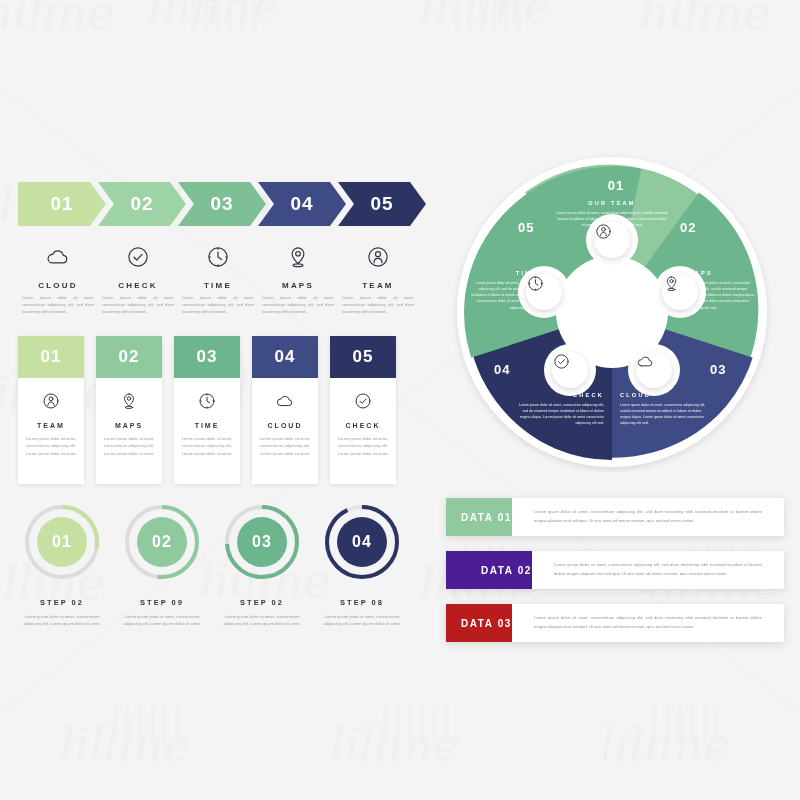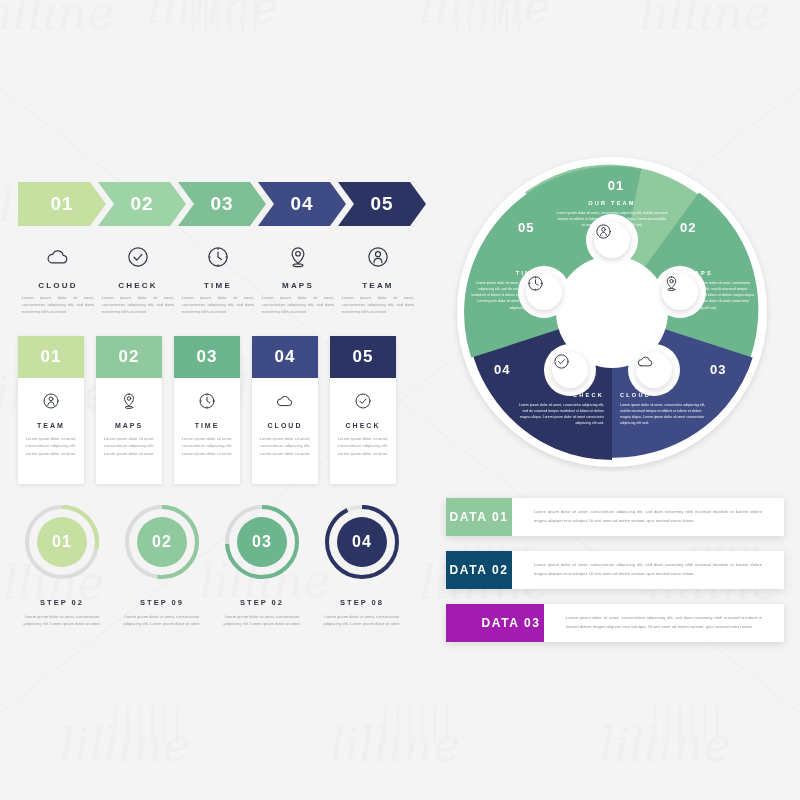--- a/index.html
+++ b/index.html
@@ -87,22 +87,22 @@
   .seg-ttl{font-size:5.6px;font-weight:bold;letter-spacing:2.2px;}
   .seg-desc{font-size:3.5px;line-height:1.75;opacity:.92;}
 
   
   .bars{position:absolute;left:446px;top:498px;}
   .bar{
     position:relative;display:flex;align-items:stretch;height:38px;margin-bottom:15px;width:338px;
     filter:drop-shadow(0 2px 4px rgba(0,0,0,.12));
   }
   .bar-tab{
-    width:66px;display:flex;align-items:center;justify-content:center;
-    color:#fff;font-size:12px;font-weight:bold;letter-spacing:1.6px;
+    width:66px;display:flex;align-items:center;justify-content:flex-end;
+    color:#fff;font-size:10px;font-weight:bold;letter-spacing:1.6px;
   }
   .bar-body{
     flex:1;background:#fff;display:flex;align-items:center;padding:0 22px;
   }
   .bar-text{font-size:4.2px;line-height:2.1;color:#8e949c;text-align:justify;}
 </style>
 </head>
 <body>
 
 <div class="watermark-layer">
@@ -454,29 +454,29 @@
   <div class="bars">
     <div class="bar">
       <div class="bar-tab" style="background: rgb(143, 201, 157);">
         <span>DATA 01</span>
       </div>
       <div class="bar-body">
         <div class="bar-text">Lorem ipsum dolor sit amet, consectetuer adipiscing elit, sed diam nonummy nibh euismod tincidunt ut laoreet dolore magna aliquam erat volutpat. Ut wisi enim ad minim veniam, quis nostrud exerci tation.</div>
       </div>
     </div>
     <div class="bar">
-      <div class="bar-tab" style="background: #0c4a6e;">
+      <div class="bar-tab" style="background: #4c1d95; padding-left: 20px;">
         <span>DATA 02</span>
       </div>
       <div class="bar-body">
         <div class="bar-text">Lorem ipsum dolor sit amet, consectetuer adipiscing elit, sed diam nonummy nibh euismod tincidunt ut laoreet dolore magna aliquam erat volutpat. Ut wisi enim ad minim veniam, quis nostrud exerci tation.</div>
       </div>
     </div>
     <div class="bar">
-      <div class="bar-tab" style="background: #a21caf; padding-left: 32px;">
+      <div class="bar-tab" style="background: #b91c1c;">
         <span>DATA 03</span>
       </div>
       <div class="bar-body">
         <div class="bar-text">Lorem ipsum dolor sit amet, consectetuer adipiscing elit, sed diam nonummy nibh euismod tincidunt ut laoreet dolore magna aliquam erat volutpat. Ut wisi enim ad minim veniam, quis nostrud exerci tation.</div>
       </div>
     </div>
   </div>
 
 </div>
 

